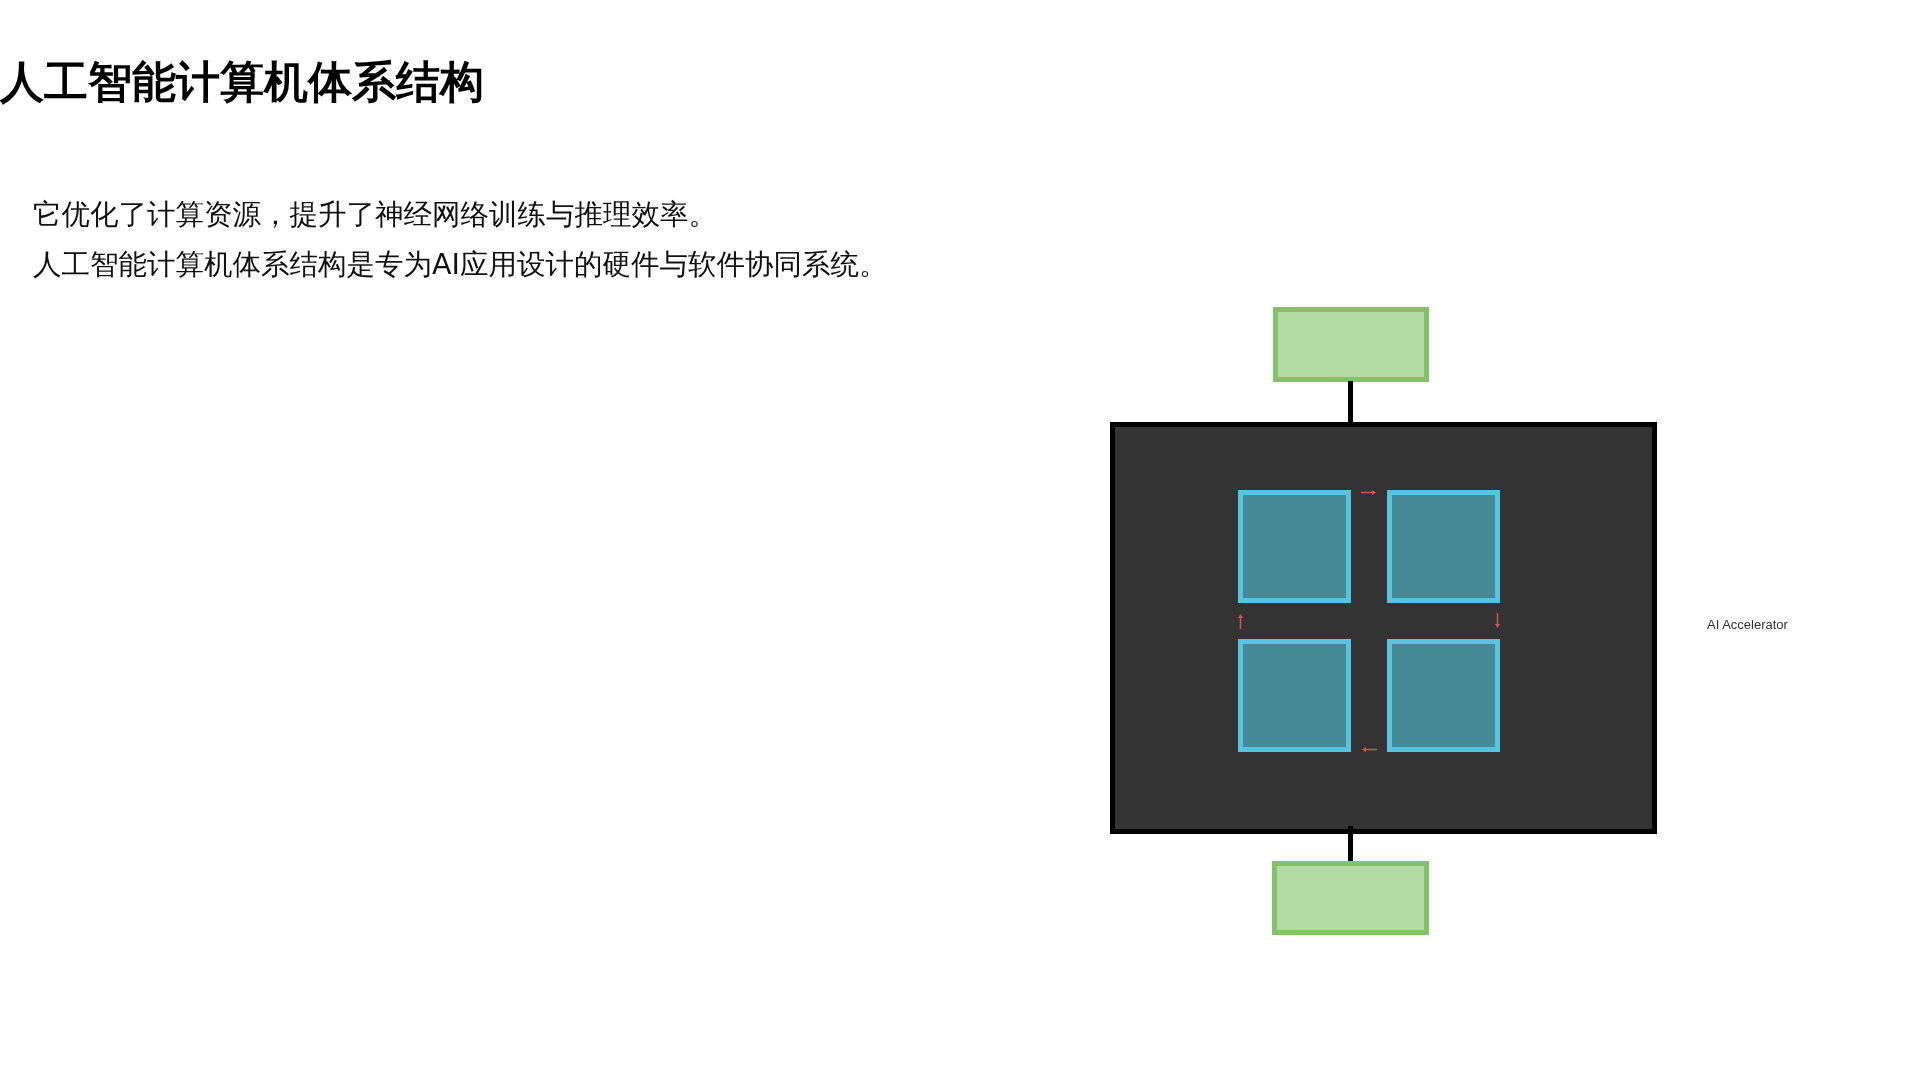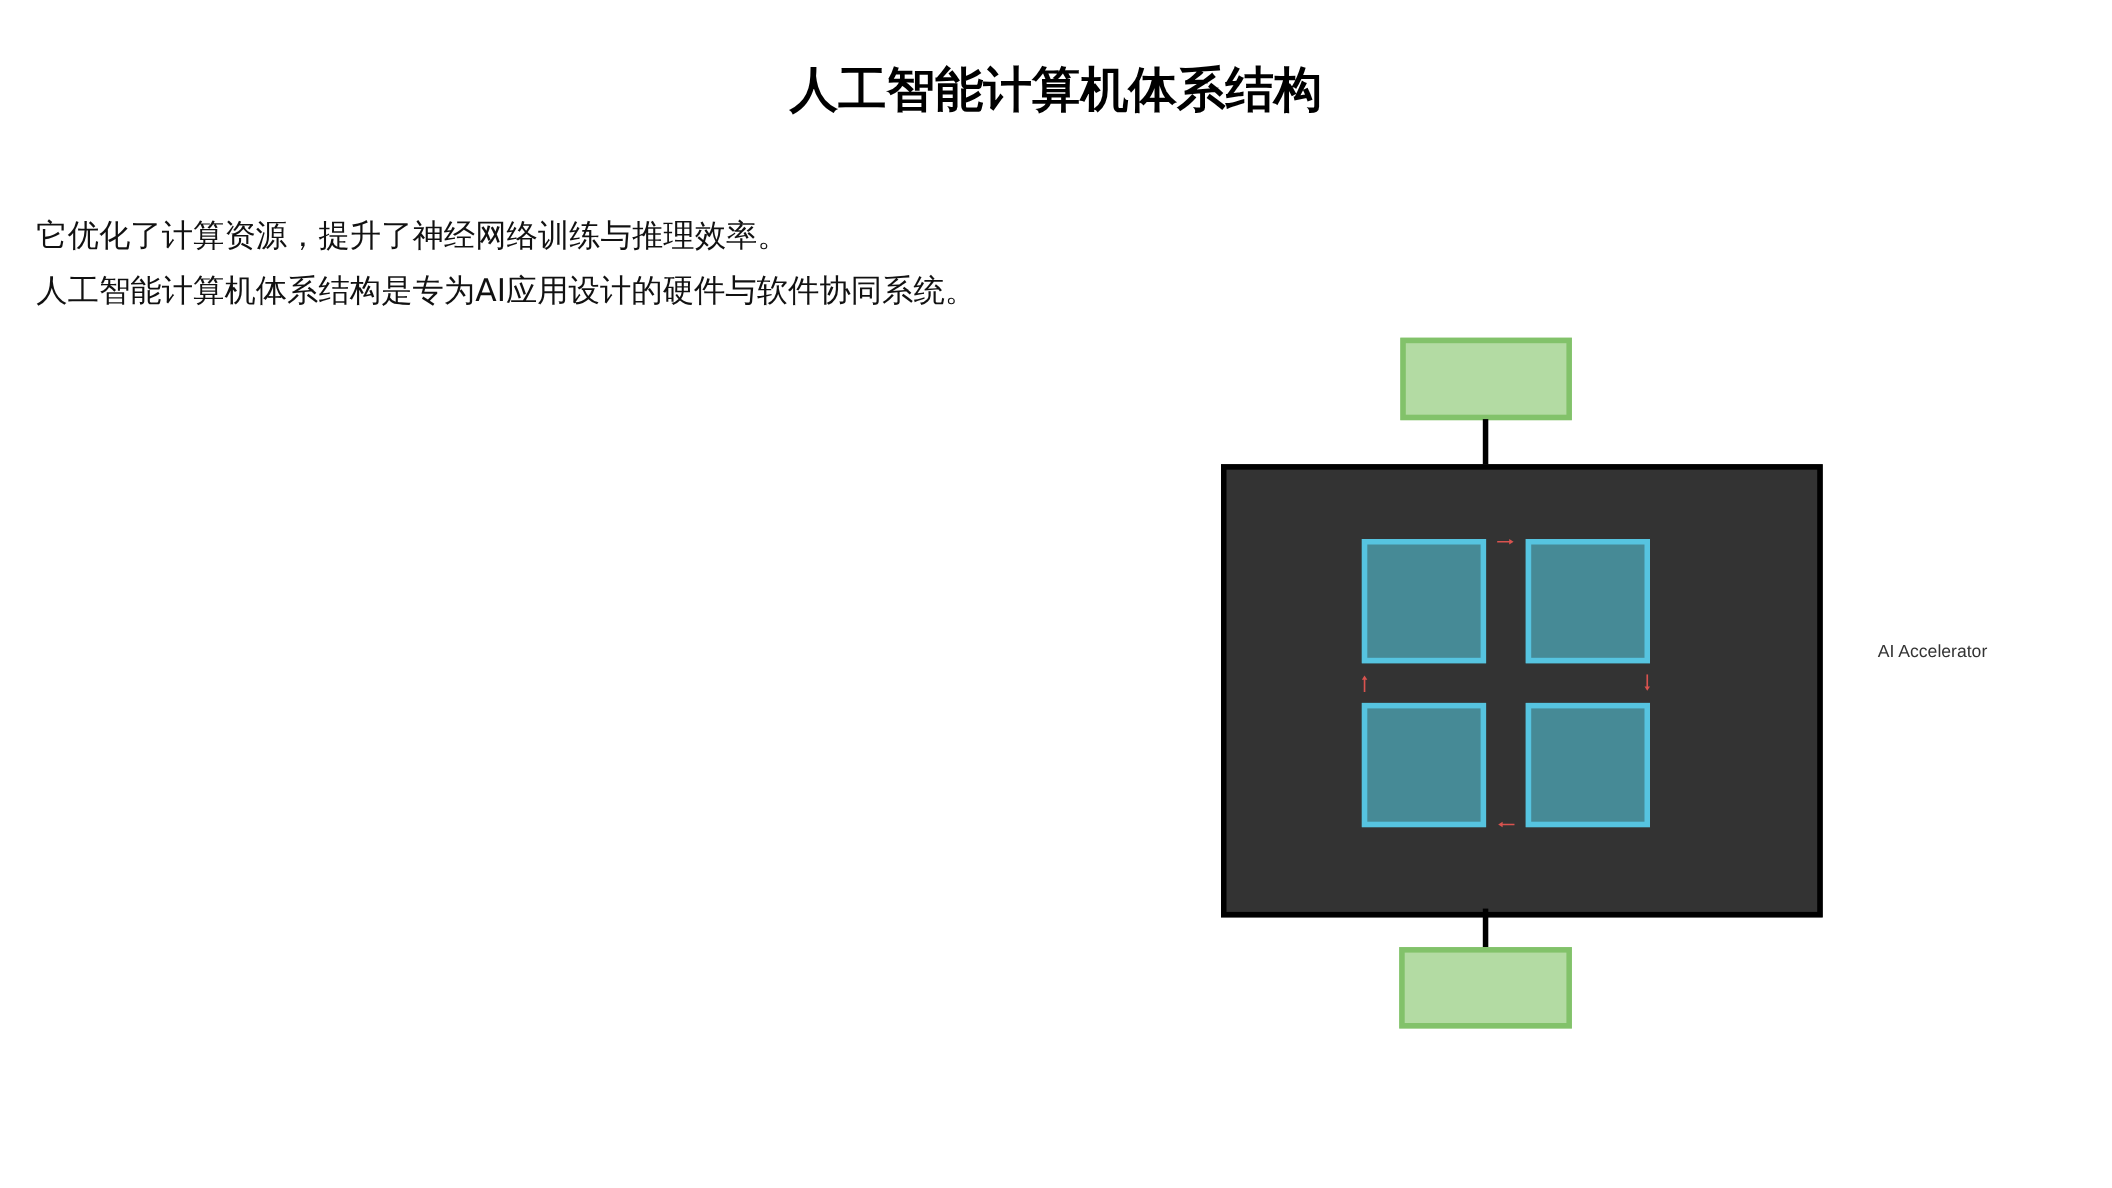--- a/index.html
+++ b/index.html
@@ -4,21 +4,21 @@
   <style>
     html, body { margin: 0; padding: 0; }
     body {
       width: 1920px; height: 1080px; background: #ffffff;
       position: relative; overflow: hidden;
       font-family: "DejaVu Sans", "Liberation Sans", sans-serif;
       color: #000;
     }
     .title {
       position: absolute; left: 0; right: 0; top: 52px;
-      text-align: center; font-size: 44px; font-weight: bold;
+      text-align: left; font-size: 44px; font-weight: bold;
       line-height: 60px; letter-spacing: 0px;
     }
     .desc {
       position: absolute; left: 33px; top: 190px;
       font-size: 28.5px; line-height: 50px; color: #111;
     }
     .desc p { margin: 0; white-space: nowrap; }
     .node-green {
       position: absolute; background: #b3dba3;
       border: 5px solid #82c26a; box-sizing: border-box;
@@ -31,22 +31,22 @@
       width: 547px; height: 412px;
       background: #333333; border: 5px solid #000; box-sizing: border-box;
     }
     .core {
       position: absolute; width: 113px; height: 113px;
       background: #468a96; border: 5px solid #56c4e0; box-sizing: border-box;
     }
     .arrow { position: absolute; color: #d9534f; }
     .arrow svg { display: block; }
     .accel-label {
-      position: absolute; left: 1707px; top: 584px;
-      font-size: 16px; color: #333; font-family: "Liberation Sans", sans-serif;
+      position: absolute; left: 1707px; top: 617px;
+      font-size: 13px; color: #333; font-family: "Liberation Sans", sans-serif;
       white-space: nowrap;
     }
   </style>
 </head>
 <body>
 
 <h1 class="title" style="margin:0;">人工智能计算机体系结构</h1>
 
 <div class="desc">
   <p>它优化了计算资源，提升了神经网络训练与推理效率。</p>

